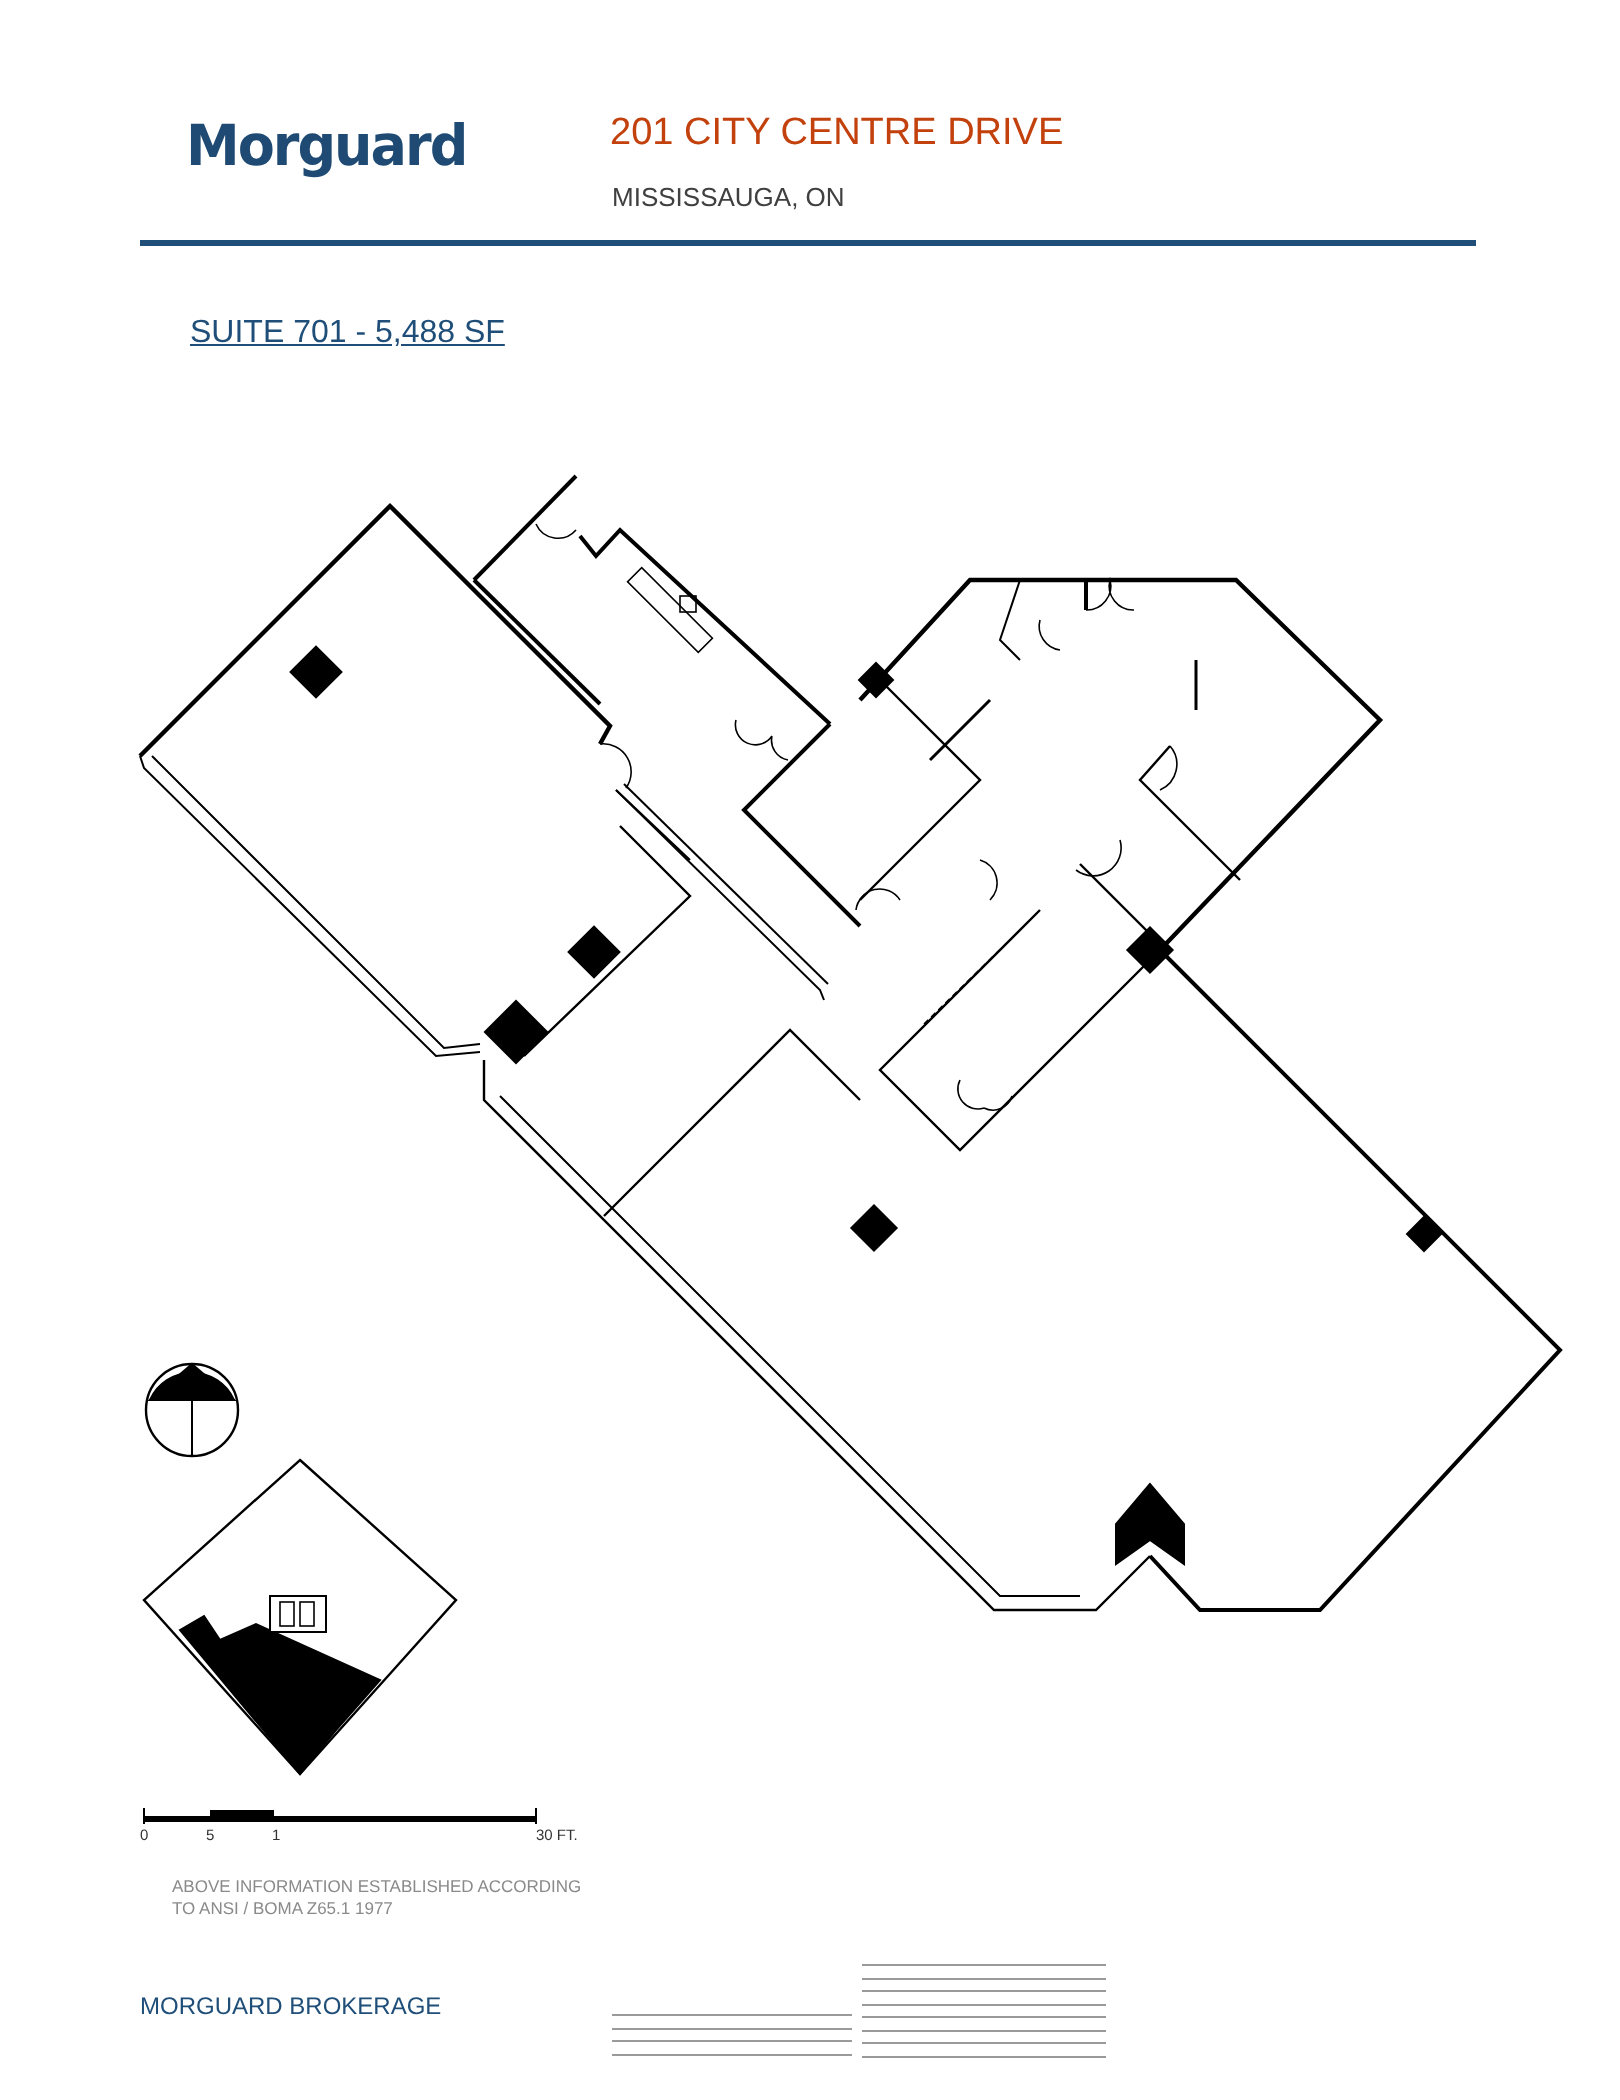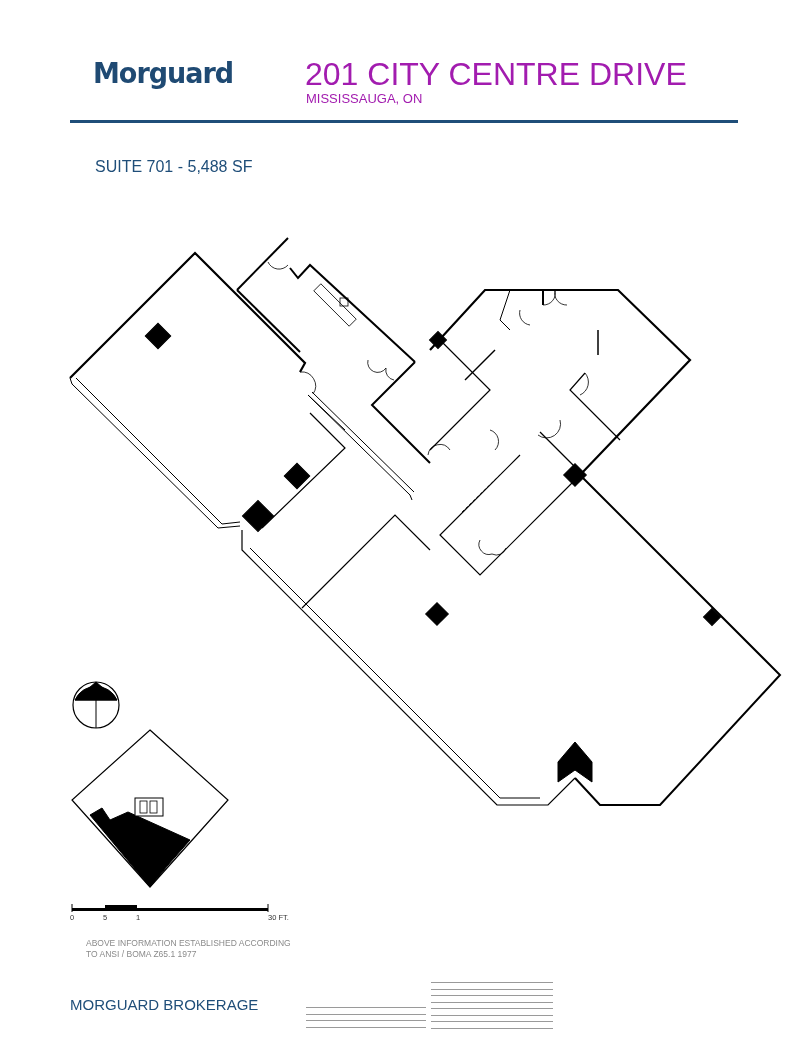--- a/index.html
+++ b/index.html
@@ -1,25 +1,25 @@
 <!DOCTYPE html>
 <html><head>
   <meta charset="utf-8">
   <style>
     html, body { margin: 0; padding: 0; background: #ffffff; }
     body { width: 810px; height: 1050px; position: relative; overflow: hidden; font-family: "Liberation Sans", sans-serif; }
     .logo { position: absolute; left: 93px; top: 58px; font-family: "DejaVu Sans", sans-serif; font-weight: bold; font-size: 27px; color: #1f4a73; letter-spacing: -1px; transform: scaleY(1.05); }
-    .title { position: absolute; left: 305px; top: 56px; font-size: 32px; color: #a21caf; letter-spacing: 0px; }
-    .subtitle { position: absolute; left: 306px; top: 91px; font-size: 13px; color: #a21caf; }
+    .title { position: absolute; left: 305px; top: 56px; font-size: 19px; color: #c2410c; letter-spacing: 0px; }
+    .subtitle { position: absolute; left: 306px; top: 91px; font-size: 13px; color: #404040; }
     .rule { position: absolute; left: 70px; top: 120px; width: 668px; height: 3px; background: #1f4e79; }
-    .suite { position: absolute; left: 95px; top: 158px; font-size: 16px; color: #1f4e79; }
+    .suite { position: absolute; left: 95px; top: 158px; font-size: 16px; color: #1f4e79; text-decoration: underline; }
     .plan { position: absolute; left: 0; top: 0; }
     .scale-labels span { position: absolute; top: 913px; font-size: 7.5px; color: #333; }
     .note { position: absolute; left: 86px; top: 938px; font-size: 8.5px; color: #8a8a8a; line-height: 11px; width: 240px; }
-    .brokerage { position: absolute; left: 70px; top: 996px; font-size: 15px; color: #1f4e79; }
+    .brokerage { position: absolute; left: 70px; top: 996px; font-size: 12px; color: #1f4e79; }
     .lines { position: absolute; }
     .lines div { height: 1px; background: #9a9a9a; margin-bottom: 5.5px; }
   </style>
 </head>
 <body>
 
 <div class="logo">Morguard</div>
 <div class="title">201 CITY CENTRE DRIVE</div>
 <div class="subtitle">MISSISSAUGA, ON</div>
 <div class="rule"></div>

